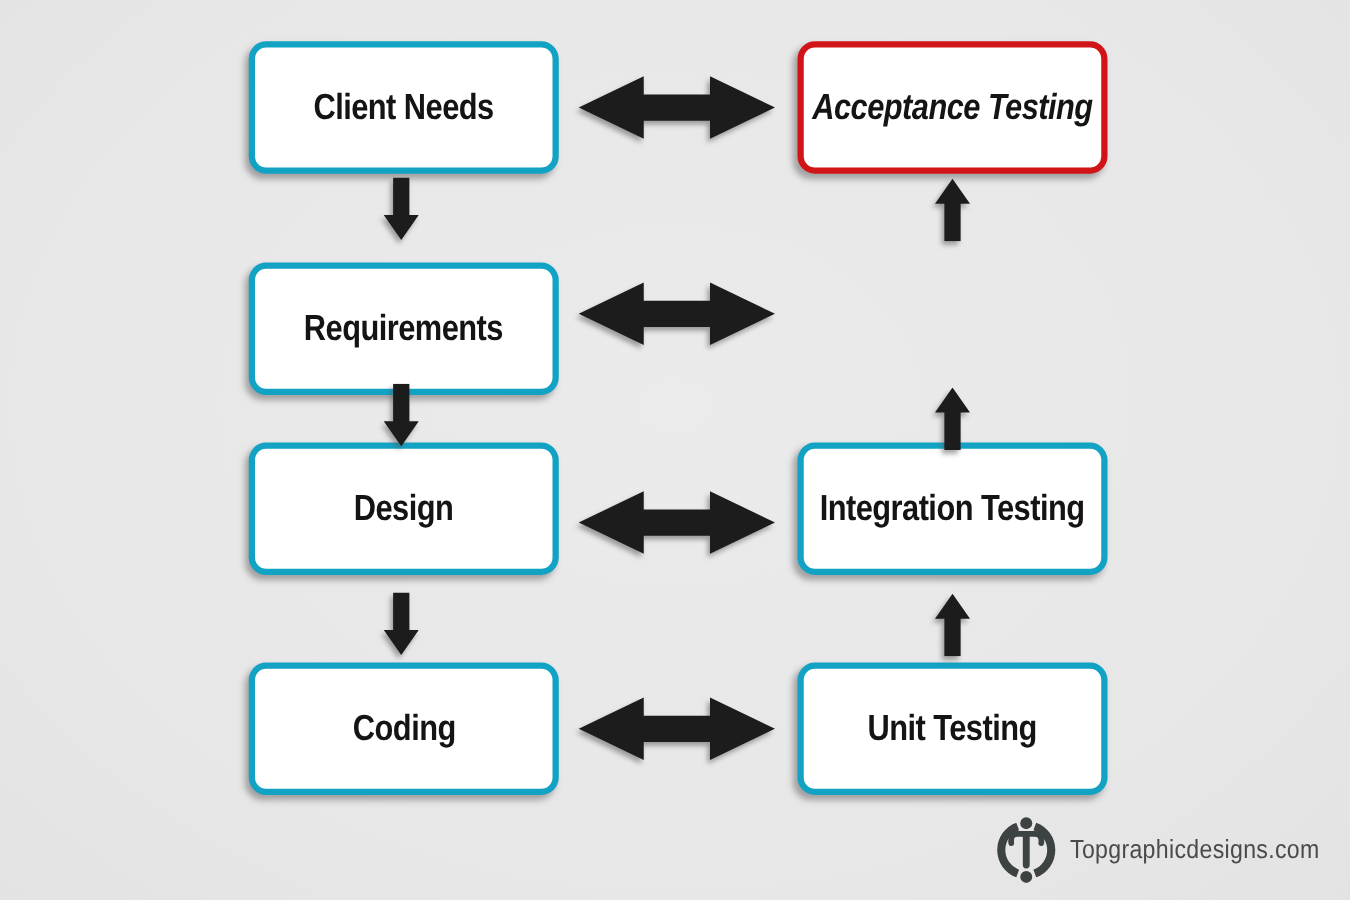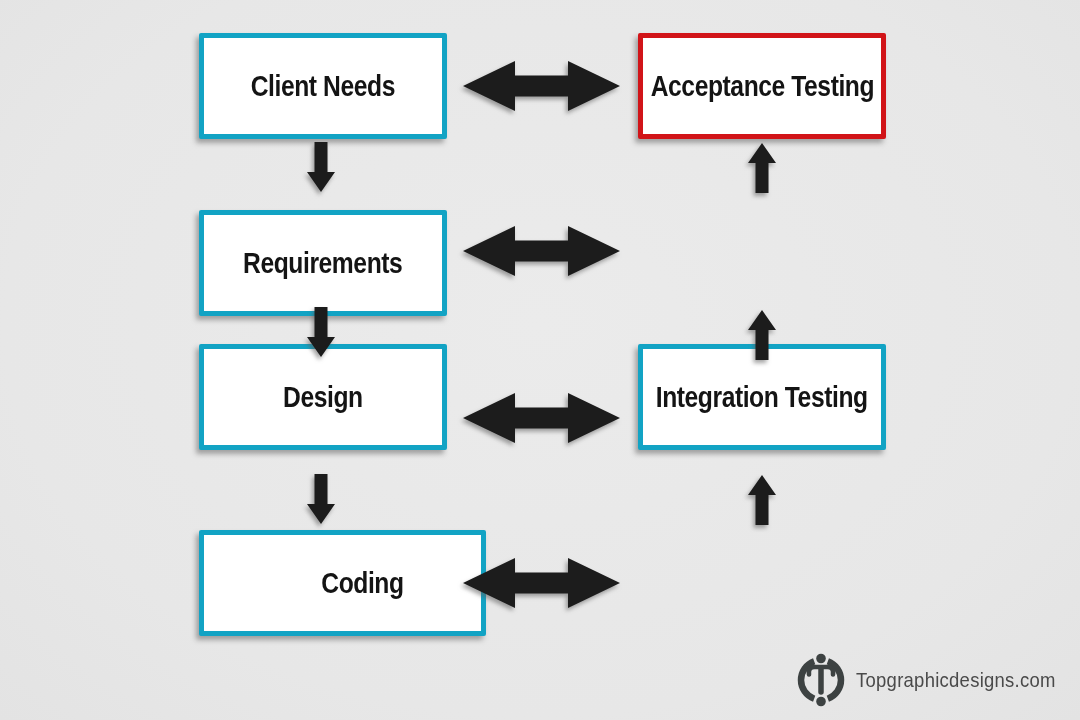--- a/index.html
+++ b/index.html
@@ -8,33 +8,33 @@
     background: #e8e8e8;
     font-family: "Liberation Sans", sans-serif;
   }
   .stage {
     position: absolute; inset: 0;
     background: radial-gradient(ellipse at 50% 45%, #ebebeb 0%, #e7e7e7 70%, #e3e3e3 100%);
   }
   .box {
     position: absolute; width: 238px; height: 96px;
     background: #ffffff;
-    border: 5px solid #12a3c4; border-radius: 2px;
+    border: 5px solid #12a3c4; border-radius: 14px;
     box-shadow: -3px 4px 5px rgba(90,90,90,0.5);
     display: flex; align-items: center; justify-content: center;
   }
-  .box.red { border-color: #d11418; }
+  .box.red { border-color: #d11418; font-style: italic; }
   .box .label {
     font-weight: 700; font-size: 29px; color: #141414;
     white-space: nowrap; letter-spacing: -0.5px;
     transform: scaleX(0.85);
   }
   .col-l { left: 199px; }
   .col-r { left: 638px; }
-  .r0 { top: 33px; } .r1 { top: 198px; margin-top: 12px; } .r2 { top: 344px; } .r3 { top: 530px; padding-left: 39px; }
+  .r0 { top: 33px; } .r1 { top: 198px; margin-top: 12px; } .r2 { top: 354px; } .r3 { top: 530px; }
 
   .arrow { position: absolute; filter: drop-shadow(-2px 3px 2px rgba(90,90,90,0.55)); }
   .h-arrow { left: 463px; width: 157px; height: 56px; }
   .ha0 { top: 58px; } .ha1 { top: 223px; } .ha2 { top: 390px; } .ha3 { top: 555px; }
   .v-arrow { width: 28px; height: 50px; }
   .down { left: 307px; }
   .up   { left: 748px; }
   .da0 { top: 142px; } .da1 { top: 307px; } .da2 { top: 474px; }
   .ua0 { top: 143px; } .ua1 { top: 310px; } .ua2 { top: 475px; }
 
@@ -64,20 +64,23 @@
   </div>
   <div class="box col-l r3">
     <span class="label">Coding</span>
   </div>
 
   <div class="box col-r r0 red">
     <span class="label">Acceptance Testing</span>
   </div>
   <div class="box col-r r2">
     <span class="label">Integration Testing</span>
+  </div>
+  <div class="box col-r r3">
+    <span class="label">Unit Testing</span>
   </div>
 
   <svg class="arrow h-arrow ha0" viewBox="0 0 157 56">
     <polygon points="0,28 52,3 52,17.5 105,17.5 105,3 157,28 105,53 105,38.5 52,38.5 52,53" fill="#1c1c1c"></polygon>
   </svg>
   <svg class="arrow h-arrow ha1" viewBox="0 0 157 56">
     <polygon points="0,28 52,3 52,17.5 105,17.5 105,3 157,28 105,53 105,38.5 52,38.5 52,53" fill="#1c1c1c"></polygon>
   </svg>
   <svg class="arrow h-arrow ha2" viewBox="0 0 157 56">
     <polygon points="0,28 52,3 52,17.5 105,17.5 105,3 157,28 105,53 105,38.5 52,38.5 52,53" fill="#1c1c1c"></polygon>

